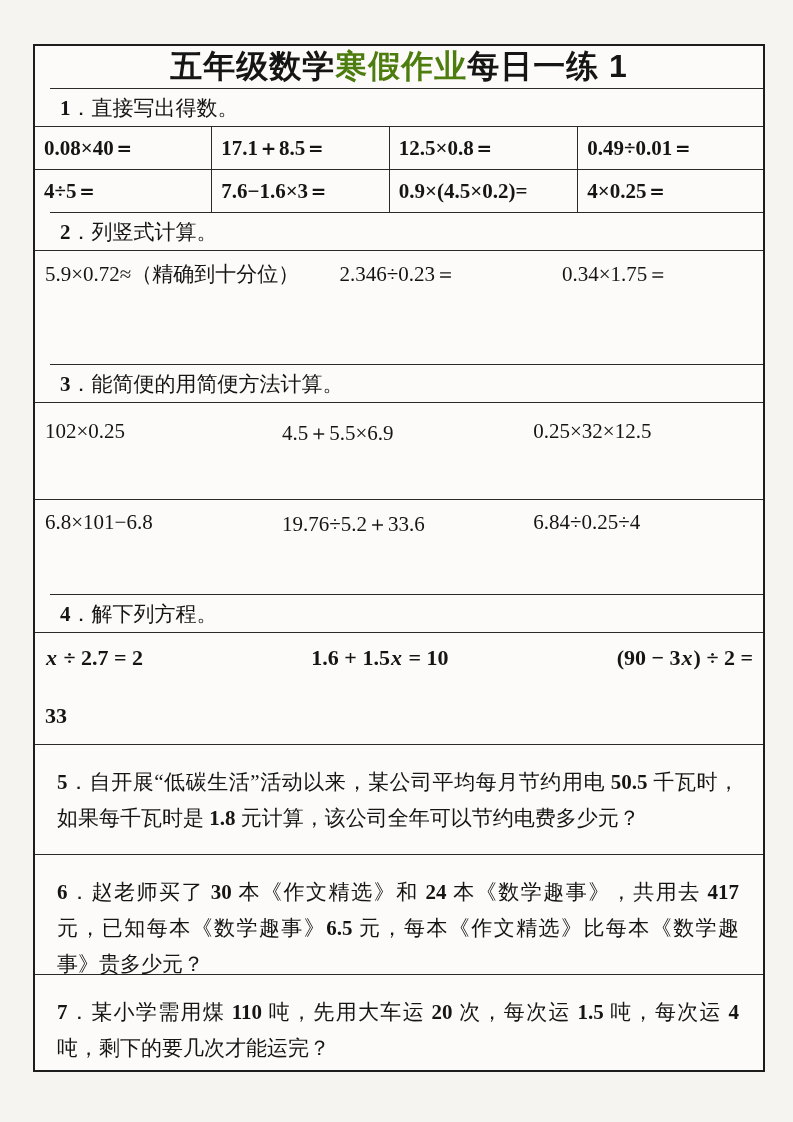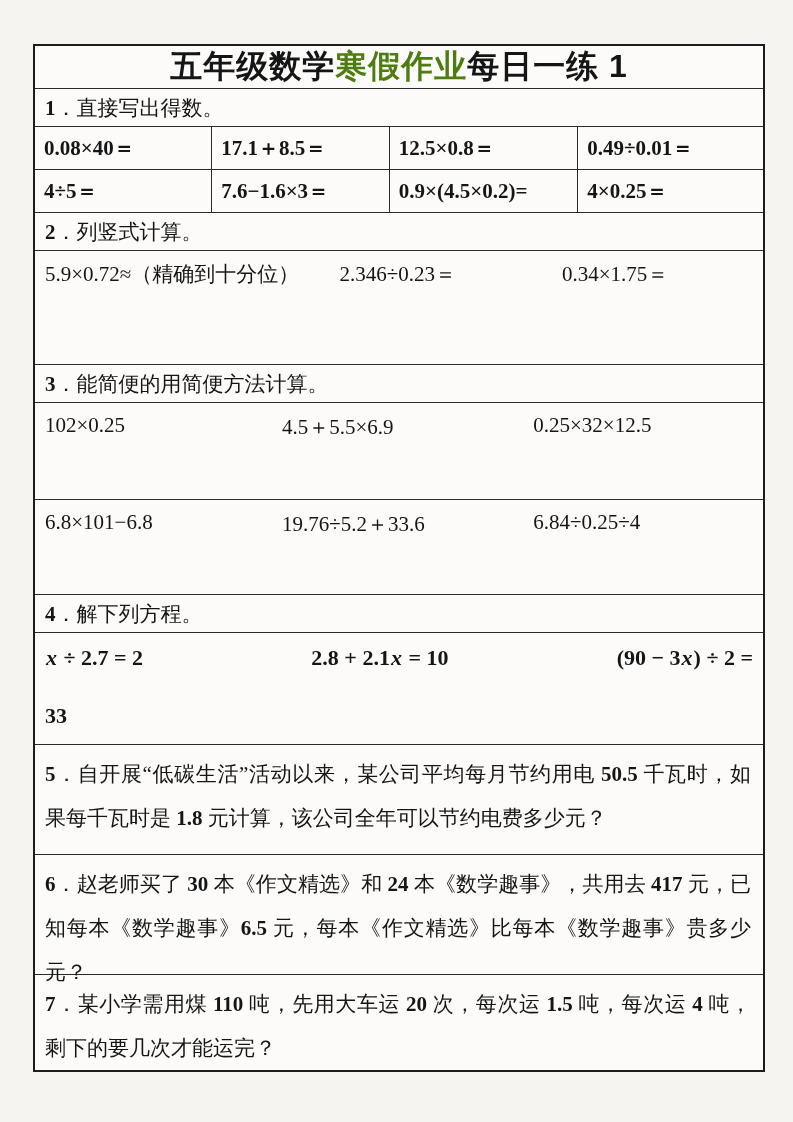--- a/index.html
+++ b/index.html
@@ -25,58 +25,58 @@
     height:42px;display:flex;align-items:center;justify-content:center;
     font-family:"Liberation Sans","DejaVu Sans",sans-serif;
     font-weight:bold;font-size:32px;letter-spacing:1px;
     white-space:nowrap;
   }
   .title-red{color:#4d7c0f;}
 
   
   .sec-header{
     height:38px;display:flex;align-items:center;
-    padding-left:10px;font-size:21px;
+    padding-left:10px;font-size:21px;margin-left:15px;
   }
 
   
   .grid1{display:grid;grid-template-columns:24.2% 24.4% 25.9% 25.5%;}
   .g1cell{
     box-sizing:border-box;height:42px;
     display:flex;align-items:center;padding-left:9px;
     font-weight:bold;font-size:21px;
     border-left:1.6px solid #2a2a2a;
     white-space:nowrap;
   }
   .g1cell:nth-child(4n+1){border-left:none;}
   .g1cell:nth-child(n+5){border-top:1.6px solid #2a2a2a;height:43px;}
 
   
   .expr{font-weight:normal;font-size:21px;white-space:nowrap;}
   .work-s2{height:114px;padding:9px 0 0 10px;}
   .cols-s2{display:grid;grid-template-columns:41% 31% 28%;}
-  .s3row1{height:97px;padding:10px 0 0 10px;}
+  .s3row1{height:97px;padding:16px 0 0 10px;}
   .s3row2{height:95px;padding:10px 0 0 10px;}
   .cols-s3{display:grid;grid-template-columns:33% 35% 32%;}
 
   
   .s4work{height:112px;padding:12px 10px 0 10px;}
   .eqline{
     display:flex;justify-content:space-between;align-items:baseline;
     font-size:22px;font-weight:bold;
   }
   .eq{white-space:nowrap;}
   .eq .mvar{font-style:italic;padding:0 1px;}
   .eq-tail{margin-top:32px;font-size:22px;font-weight:bold;}
 
   
   .problem{font-size:21px;}
   .problem p{
-    margin:0;padding:7px 12px 0 10px;
-    line-height:44px;text-align:justify;
+    margin:12px;padding:7px 12px 0 10px;
+    line-height:36px;text-align:justify;
   }
   .p5{height:110px;}
   .p6{height:120px;}
   .p7{height:96px;}
 </style>
 </head>
 <body>
 
 <div class="sheet">
 
@@ -133,21 +133,21 @@
     </div>
   </div>
 
   <div class="row sec-header">
     <span class="num-bold"><b>4</b>．解下列方程。</span>
   </div>
 
   <div class="row s4work">
     <div class="eqline">
       <span class="eq"><span></span><span class="mvar">x</span><span> ÷ 2.7 = 2</span></span>
-      <span class="eq"><span>2.8 + 2.1</span><span class="mvar">x</span><span> = 10</span></span>
+      <span class="eq"><span>1.6 + 1.5</span><span class="mvar">x</span><span> = 10</span></span>
       <span class="eq"><span>(90 − 3</span><span class="mvar">x</span><span>) ÷ 2 =</span></span>
     </div>
     <div class="eq-tail">33</div>
   </div>
 
   <div class="row problem p5">
     <p class="num-bold"><b>5</b>．自开展“低碳生活”活动以来，某公司平均每月节约用电 <b>50.5</b> 千瓦时，如果每千瓦时是 <b>1.8</b> 元计算，该公司全年可以节约电费多少元？</p>
   </div>
 
   <div class="row problem p6">

